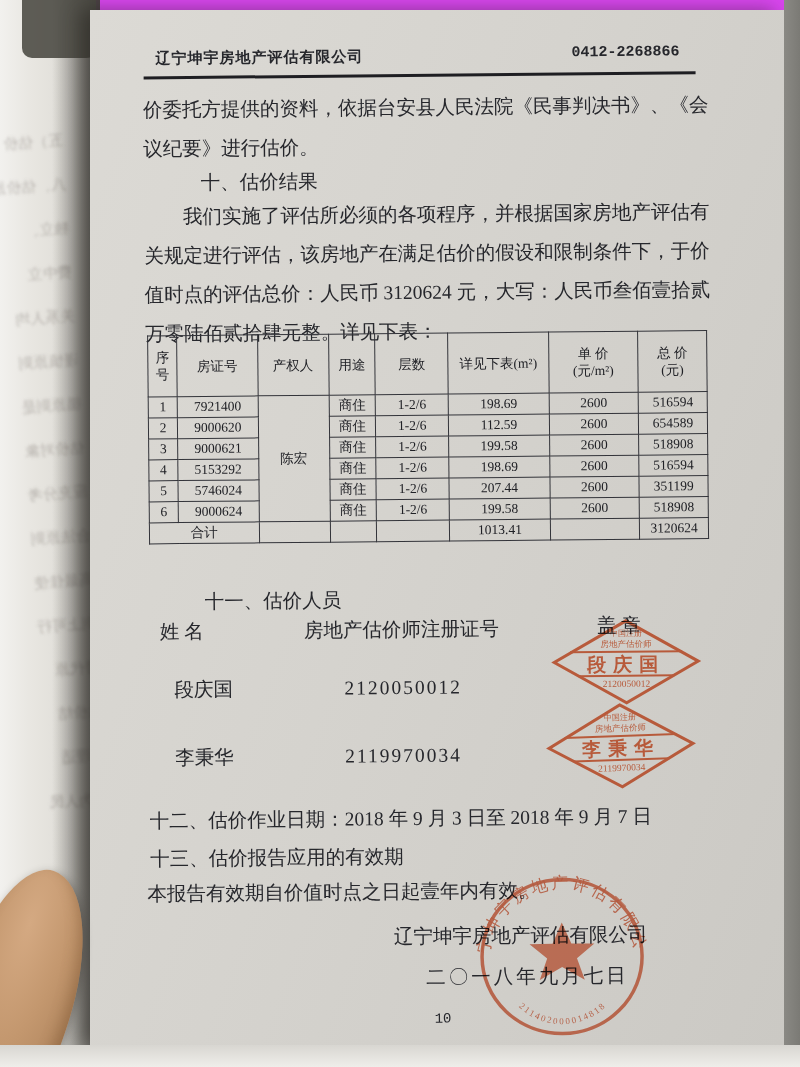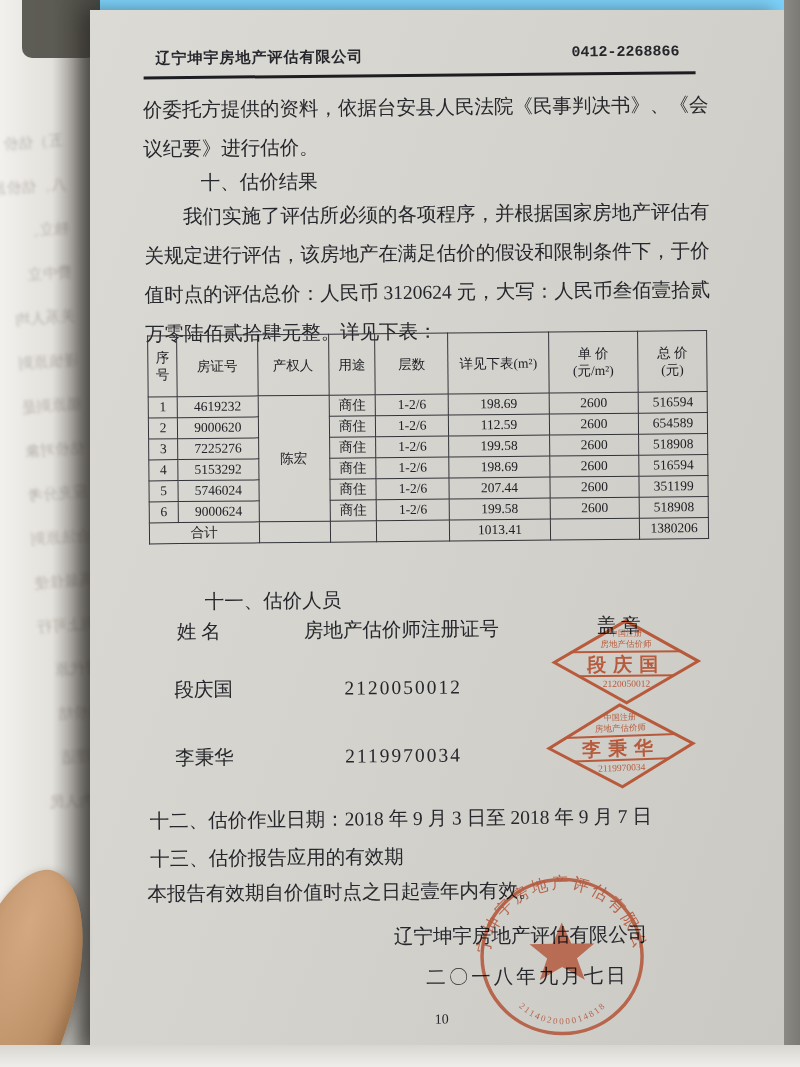--- a/index.html
+++ b/index.html
@@ -1,17 +1,17 @@
 <!DOCTYPE html>
 <html><head>
 <meta charset="utf-8">
 <style>
   html,body{margin:0;padding:0;width:800px;height:1067px;overflow:hidden;
     font-family:"Liberation Serif","DejaVu Serif",serif;background:#75746f;}
-  .photo{position:relative;width:800px;height:1067px;background:#7dd3fc;overflow:hidden;}
+  .photo{position:relative;width:800px;height:1067px;background:#d946ef;overflow:hidden;}
 
   
   .prev-page{position:absolute;left:0;top:0;width:96px;height:1067px;
     background:linear-gradient(90deg,#f2f1ee 0,#e9e7e2 30%,#dedcd6 75%,#c8c6c0 100%);}
   .ghost{position:absolute;left:6px;top:120px;width:80px;
     color:rgba(105,98,92,.38);font-size:15px;line-height:44px;
     filter:blur(1.6px);transform:scaleX(-1) rotate(4deg);white-space:nowrap;}
   .binding-shadow{position:absolute;left:52px;top:0;width:48px;height:1067px;
     background:linear-gradient(90deg,rgba(35,33,29,0) 0,rgba(35,33,29,.45) 70%,rgba(35,33,29,.65) 100%);}
   .corner-dark{position:absolute;left:22px;top:0;width:78px;height:58px;
@@ -38,34 +38,34 @@
   table.val{position:absolute;left:149px;top:333px;width:560px;border-collapse:collapse;
     table-layout:fixed;font-size:13px;color:#202126;}
   table.val th,table.val td{border:1.6px solid #33343a;text-align:center;vertical-align:middle;
     padding:0 1px;overflow:hidden;}
   table.val th{height:60px;font-weight:normal;font-size:13.5px;white-space:pre-line;line-height:17px;}
   table.val td{height:20px;font-size:13.5px;}
   .c-seq{width:5.2%;}.c-cert{width:14.4%;}.c-owner{width:12.7%;}.c-use{width:8.4%;}
   .c-floor{width:13%;}.c-area{width:18%;}.c-unit{width:16%;}.c-total{width:12.3%;}
 
   .s11{left:204px;top:580px;}
-  .lbl-name{left:176px;top:610px;}
+  .lbl-name{left:159px;top:610px;}
   .lbl-reg{left:303px;top:610px;}
   .lbl-seal{left:596px;top:608px;}
   .ap-name1{left:173px;top:668px;}
   .ap-reg1{left:343px;top:668px;letter-spacing:2px;}
   .ap-name2{left:173px;top:736px;}
   .ap-reg2{left:343px;top:736px;letter-spacing:2px;}
 
   .s12{left:147px;top:799px;}
   .s13{left:147px;top:837px;}
   .validity{left:144px;top:872px;}
   .ft-company{left:390px;top:917px;font-size:19.5px;}
   .ft-date{left:422px;top:958px;font-size:19.5px;letter-spacing:3px;}
-  .page-num{left:430px;top:1000px;font-size:14px;font-family:Liberation Serif, serif;}
+  .page-num{left:430px;top:1000px;font-size:14px;font-family:Liberation Mono, monospace;}
 
   .seal{position:absolute;mix-blend-mode:multiply;opacity:.92;}
   .seal-d1{left:549px;top:620px;}
   .seal-d2{left:543px;top:704px;transform:rotate(-1.5deg);}
   .seal-round{left:472px;top:872px;opacity:.88;}
 
   
   .finger{position:absolute;left:-38px;top:866px;width:112px;height:260px;
     background:radial-gradient(ellipse at 40% 22%,#d4a982 0%,#c3976e 45%,#a97f58 100%);
     border-radius:46% 54% 42% 40%;transform:rotate(18deg);
@@ -136,40 +136,40 @@
         <th>用途</th>
         <th>层数</th>
         <th>详见下表(m²)</th>
         <th>单  价
 (元/m²)</th>
         <th>总  价
 (元)</th>
       </tr>
       <tr>
         <td>1</td>
-        <td>4619232</td>
+        <td>7921400</td>
         <td rowspan="6">陈宏</td>
         <td>商住</td>
         <td>1-2/6</td>
         <td>198.69</td>
         <td>2600</td>
         <td>516594</td>
       </tr>
       <tr>
         <td>2</td>
         <td>9000620</td>
         <td>商住</td>
         <td>1-2/6</td>
         <td>112.59</td>
         <td>2600</td>
         <td>654589</td>
       </tr>
       <tr>
         <td>3</td>
-        <td>7225276</td>
+        <td>9000621</td>
         <td>商住</td>
         <td>1-2/6</td>
         <td>199.58</td>
         <td>2600</td>
         <td>518908</td>
       </tr>
       <tr>
         <td>4</td>
         <td>5153292</td>
         <td>商住</td>
@@ -196,21 +196,21 @@
         <td>2600</td>
         <td>518908</td>
       </tr>
       <tr>
         <td colspan="2">合计</td>
         <td></td>
         <td></td>
         <td></td>
         <td>1013.41</td>
         <td></td>
-        <td>1380206</td>
+        <td>3120624</td>
       </tr>
     </tbody>
       </table>
 
     <div class="line s11">十一、估价人员</div>
     <div class="line lbl-name">姓  名</div>
     <div class="line lbl-reg">房地产估价师注册证号</div>
     <div class="line lbl-seal">盖  章</div>
 
     <div class="line ap-name1">段庆国</div>

